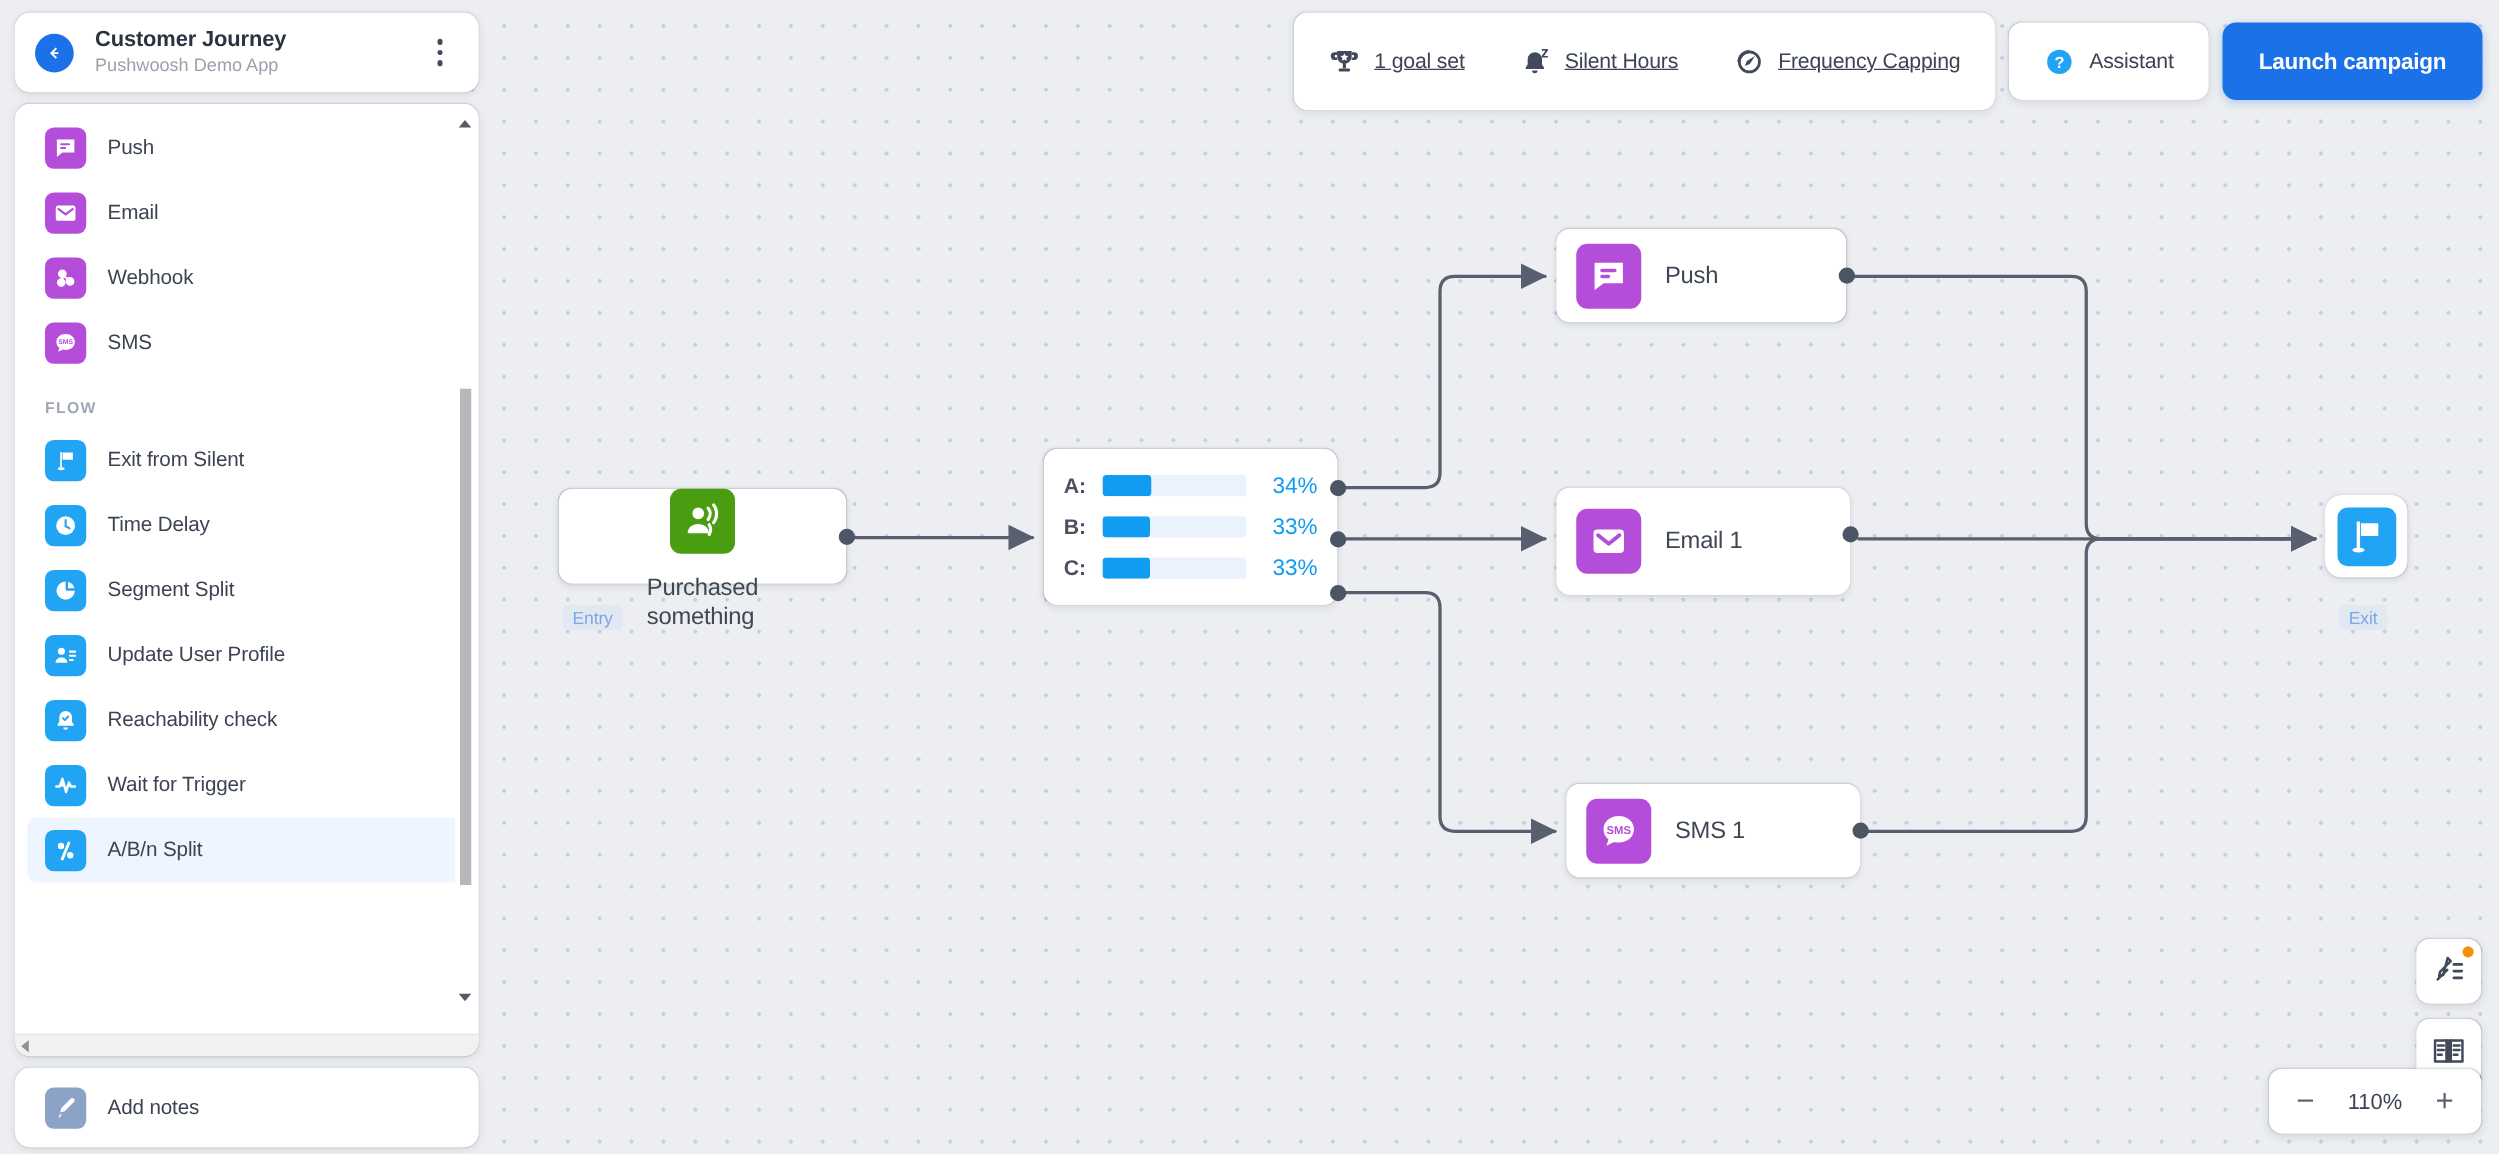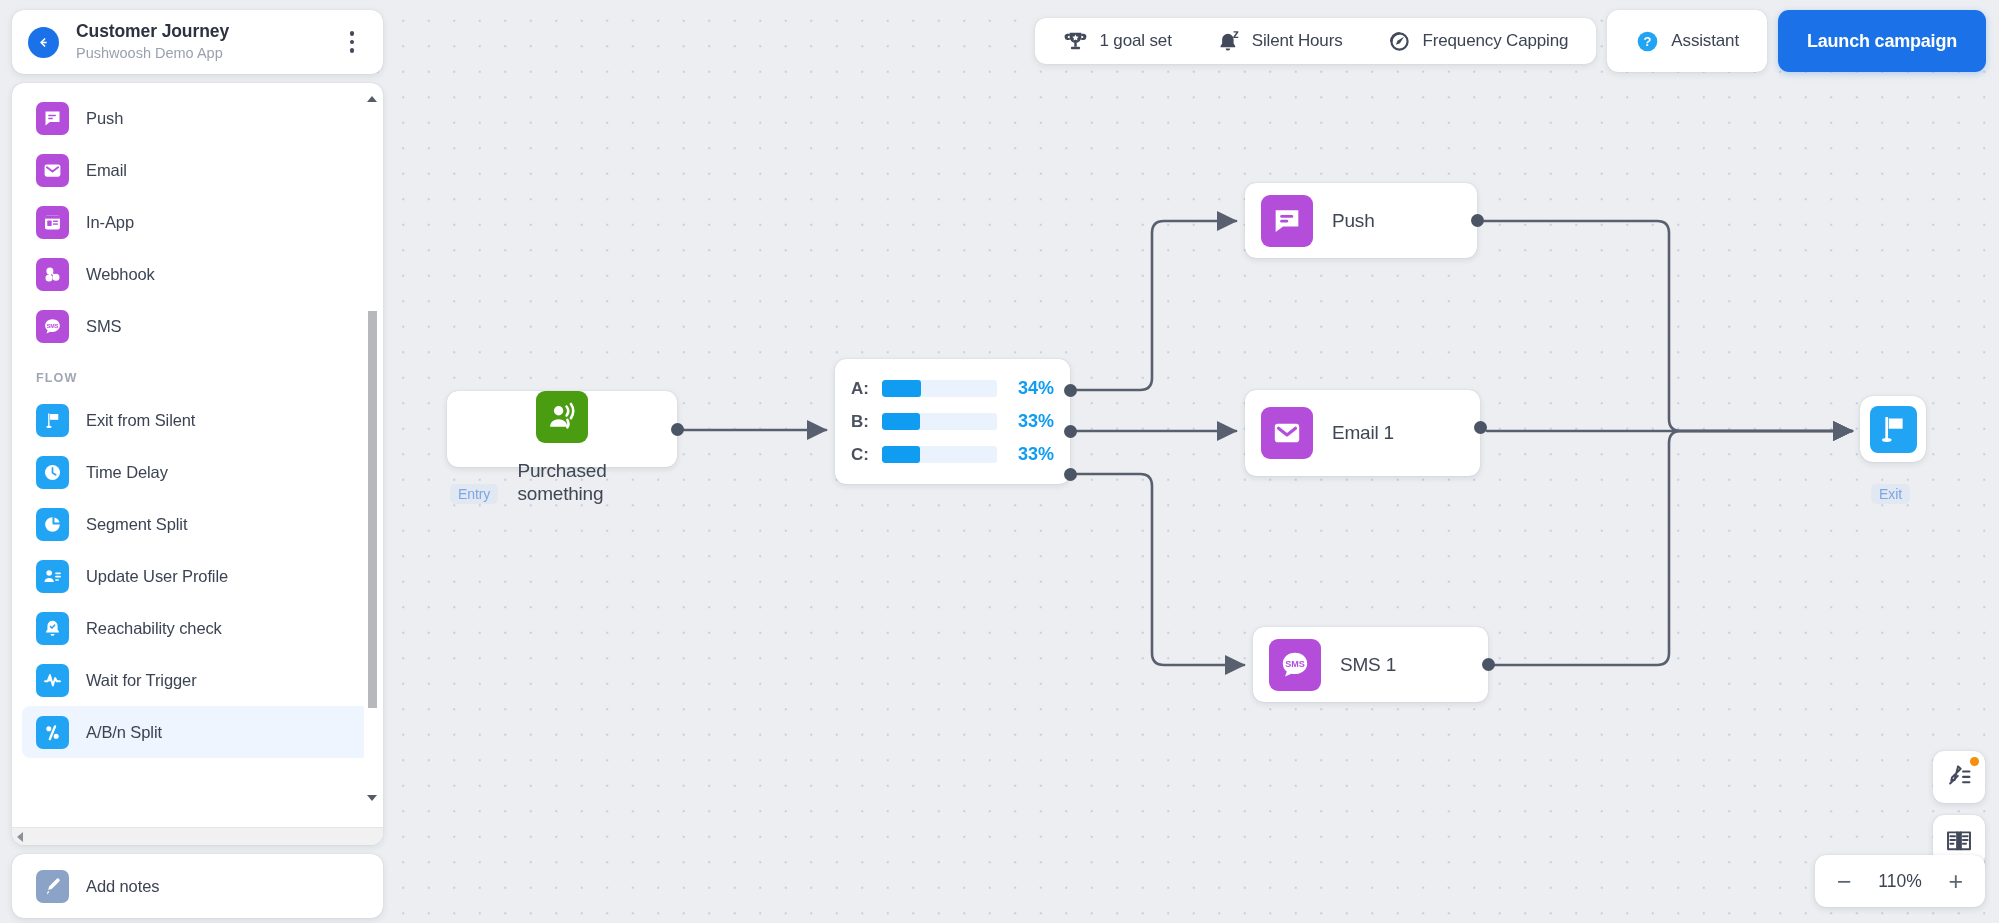--- a/index.html
+++ b/index.html
@@ -99,23 +99,24 @@
     flex: 0 0 auto; height: 64px; display: flex; align-items: center;
     padding: 0 10px;
   }
 
   
   #topbar {
     position: absolute; top: 10px; right: 13px;
     display: flex; align-items: center; gap: 11px; z-index: 20;
   }
   #tools-group {
-    background: #fff; border-radius: 11px; height: 46px;
+    background: #fff; border-radius: 11px; height: 78px;
     display: flex; align-items: center; padding: 0 6px;
     box-shadow: 0 2px 7px rgba(35,45,70,.10), 0 0 1px rgba(35,45,70,.22);
+    text-decoration: underline;
   }
   .tool {
     display: flex; align-items: center; gap: 11px;
     height: 50px; padding: 0 22px; border-radius: 8px; cursor: pointer;
     font-size: 17px; color: #3c4352; letter-spacing: -.15px; white-space: nowrap;
   }
   .tool svg { flex: 0 0 auto; }
   #assistant-card {
     background: #fff; border-radius: 11px; height: 62px;
     display: flex; align-items: center; padding: 0 6px;
@@ -162,21 +163,21 @@
   #node-split {
     left: 835px; top: 359px; width: 235px; height: 125px;
     flex-direction: column; justify-content: center; padding: 0 16px; gap: 12px;
   }
   .split-row { display: flex; align-items: center; gap: 11px; width: 100%; }
   .split-row .sk { font-size: 17px; font-weight: 700; color: #4b515f; width: 20px; }
   .split-row .sbar {
     flex: 1 1 auto; height: 17px; border-radius: 3px; background: #eaf2fd; position: relative; overflow: hidden;
   }
   .split-row .sfill { position: absolute; left: 0; top: 0; bottom: 0; background: #109cf1; border-radius: 3px; }
-  .split-row .sval { font-size: 18px; font-weight: 700; color: #109cf1; width: 46px; text-align: right; }
+  .split-row .sval { font-size: 18px; font-weight: 400; color: #109cf1; width: 46px; text-align: right; }
 
   #node-push  { left: 1245px; top: 183px; width: 232px; height: 75px; padding: 0 16px; gap: 19px; }
   #node-email { left: 1245px; top: 390px; width: 235px; height: 86px; padding: 0 16px; gap: 19px; }
   #node-sms   { left: 1253px; top: 627px; width: 235px; height: 75px; padding: 0 16px; gap: 19px; }
 
   #node-exit {
     left: 1860px; top: 396px; width: 66px; height: 66px;
     justify-content: center; border-radius: 13px;
   }
   #node-exit .nico { width: 47px; height: 47px; border-radius: 8px; }
@@ -241,32 +242,20 @@
       <div class="block-item">
         <span class="bi ic-purple">
             <svg viewBox="0 0 24 24">
               <rect x="3" y="5" width="18" height="14" rx="2.4"></rect>
               <path d="M5.6 8.3 12 13.2l6.4-4.9" fill="none" stroke="#b54ddb" stroke-width="2.1" stroke-linecap="round" stroke-linejoin="round"></path>
             </svg>
           </span>
         <span class="blabel">Email</span>
       </div>
 
-      <div class="block-item">
-        <span class="bi ic-purple">
-            <svg viewBox="0 0 24 24">
-              <rect x="3.5" y="4" width="17" height="16" rx="2.2"></rect>
-              <rect x="3.5" y="4" width="17" height="3.6" fill="#b54ddb"></rect>
-              <rect x="6" y="9.6" width="5" height="6.5" rx="1" fill="#b54ddb"></rect>
-              <rect x="12.6" y="9.8" width="5.6" height="1.6" fill="#b54ddb"></rect>
-              <rect x="12.6" y="13" width="5.6" height="1.6" fill="#b54ddb"></rect>
-            </svg>
-          </span>
-        <span class="blabel">In-App</span>
-      </div>
 
       <div class="block-item">
         <span class="bi ic-purple">
             <svg viewBox="0 0 24 24" fill="none" stroke="#fff" stroke-width="2" stroke-linecap="round">
               <circle cx="9" cy="8" r="3"></circle>
               <circle cx="16" cy="15" r="3"></circle>
               <circle cx="8" cy="16" r="3"></circle>
               <path d="M11 10.5 14 13"></path>
               <path d="M9 11v2"></path>
             </svg>

